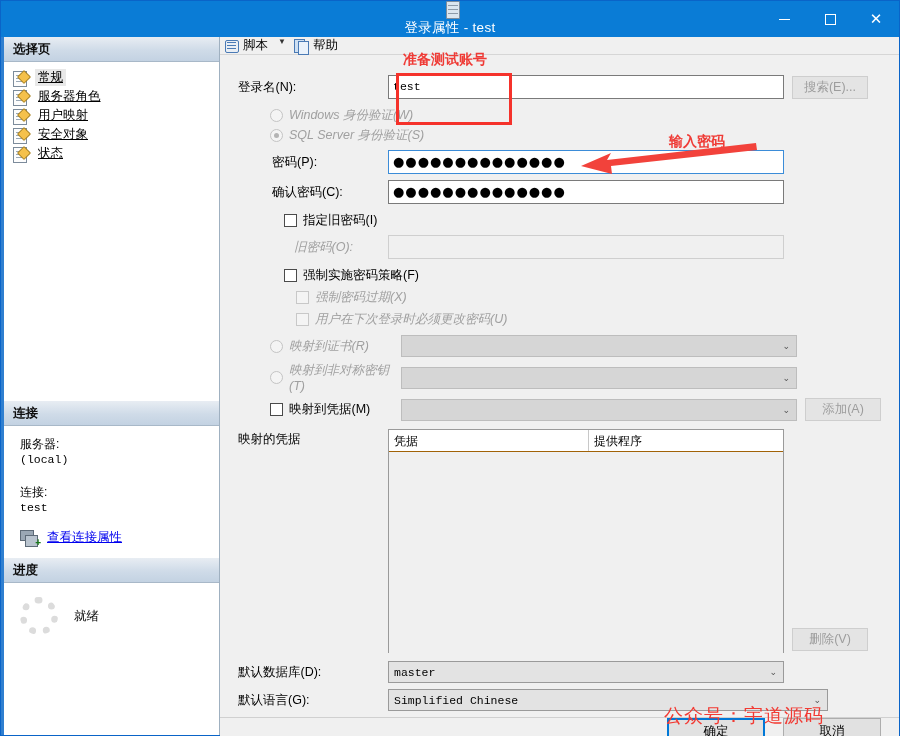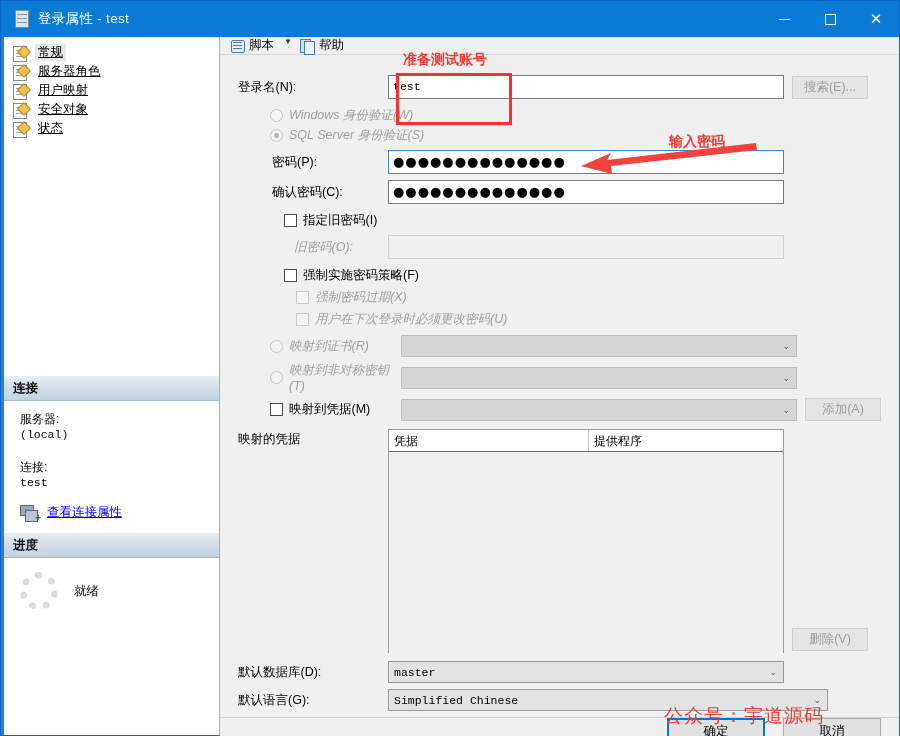--- a/index.html
+++ b/index.html
@@ -4,21 +4,21 @@
 <style>
   html,body{margin:0;padding:0;}
   body{
     width:900px;height:736px;overflow:hidden;
     font-family:"Liberation Sans","DejaVu Sans",sans-serif;
     font-size:12px;color:#000;background:#f0f0f0;
   }
   .win{position:relative;width:900px;height:736px;background:#f0f0f0;box-sizing:border-box;
        border:1px solid #0a64c8;}
   
-  .titlebar{height:36px;background:#0a7cd6;display:flex;align-items:center;position:relative;}
+  .titlebar{height:36px;background:#0a7cd6;display:flex;align-items:center;position:relative;flex-direction:column;}
   .title-icon{width:14px;height:18px;margin-left:14px;margin-right:9px;position:relative;}
   .title-icon .body{position:absolute;inset:0;background:#dbe6ef;border:1px solid #7d8d9c;border-radius:1px;}
   .title-icon .l1{position:absolute;left:2px;right:2px;top:4px;height:1px;background:#8c9aa8;}
   .title-icon .l2{position:absolute;left:2px;right:2px;top:8px;height:1px;background:#8c9aa8;}
   .title-icon .l3{position:absolute;left:2px;right:2px;top:12px;height:1px;background:#8c9aa8;}
   .title-text{color:#fff;font-size:13.5px;letter-spacing:.3px;}
   .win-btns{position:absolute;right:0;top:0;height:36px;display:flex;}
   .win-btn{width:46px;height:36px;display:flex;align-items:center;justify-content:center;color:#fff;font-size:13px;}
   .win-btn .mini{width:11px;height:1px;background:#fff;display:block;}
   .win-btn .maxi{width:11px;height:11px;border:1px solid #fff;display:block;box-sizing:border-box;}
@@ -49,21 +49,21 @@
   .connlink .cicon .m2{position:absolute;left:5px;top:5px;width:11px;height:10px;background:#b9c4cf;border:1px solid #5d6a77;}
   .connlink .cicon .plus{position:absolute;right:-1px;bottom:-1px;color:#1a7a1a;font-size:10px;font-weight:bold;line-height:8px;}
   .connlink a{color:#0000ee;text-decoration:underline;font-size:12.5px;}
   .prog-body{padding:14px 16px 0 0;display:flex;align-items:flex-start;}
   .spinner{width:38px;height:38px;margin-left:16px;margin-right:16px;border-radius:50%;
            border:7px dotted #dcdcdc;box-sizing:border-box;flex:none;}
   .prog-text{font-size:12.5px;margin-top:11px;}
   .left-filler{flex:1;}
   
   .right{flex:1;display:flex;flex-direction:column;background:#f0f0f0;position:relative;}
-  .toolbar{height:30px;display:flex;align-items:flex-start;padding-left:10px;border-bottom:1px solid #d6d6d6;}
+  .toolbar{height:30px;display:flex;align-items:flex-start;padding-left:4px;border-bottom:1px solid #d6d6d6;}
   .tb-item{display:flex;align-items:center;margin-right:8px;font-size:12.5px;cursor:default;}
   .tb-scripticon{width:15px;height:14px;position:relative;margin-right:4px;}
   .tb-scripticon .s1{position:absolute;left:1px;top:1px;width:12px;height:11px;background:#e9eef4;border:1px solid #4a7ab5;border-radius:2px;}
   .tb-scripticon .s2{position:absolute;left:3px;top:3px;width:9px;height:1px;background:#4a7ab5;box-shadow:0 3px 0 #4a7ab5,0 6px 0 #4a7ab5;}
   .tb-arrow{font-size:8px;margin:0 8px 0 2px;color:#333;}
   .tb-helpicon{width:15px;height:14px;position:relative;margin-right:4px;}
   .tb-helpicon .h1{position:absolute;left:0;top:0;width:9px;height:12px;background:#cfe0f2;border:1px solid #4a7ab5;}
   .tb-helpicon .h2{position:absolute;left:4px;top:2px;width:9px;height:12px;background:#eaf2fb;border:1px solid #4a7ab5;}
   .form{flex:1;position:relative;padding:12px 18px 0 18px;}
   .row{display:flex;align-items:center;margin-bottom:6px;}
@@ -126,20 +126,21 @@
         </div>
       <div class="win-btn">
           <span class="closi">✕</span>
         </div>
     </div>
   </div>
 
   <div class="content">
 
     <div class="left">
+      <div class="sec-hd">选择页</div>
       <div class="sec-body">
         <div class="navitem sel">
           <span class="navicon">
             <span class="pg">
                 <i style="top:3px"></i>
                 <i style="top:6px"></i>
                 <i style="top:9px"></i>
               </span>
               <span class="pen"></span>
           </span>

